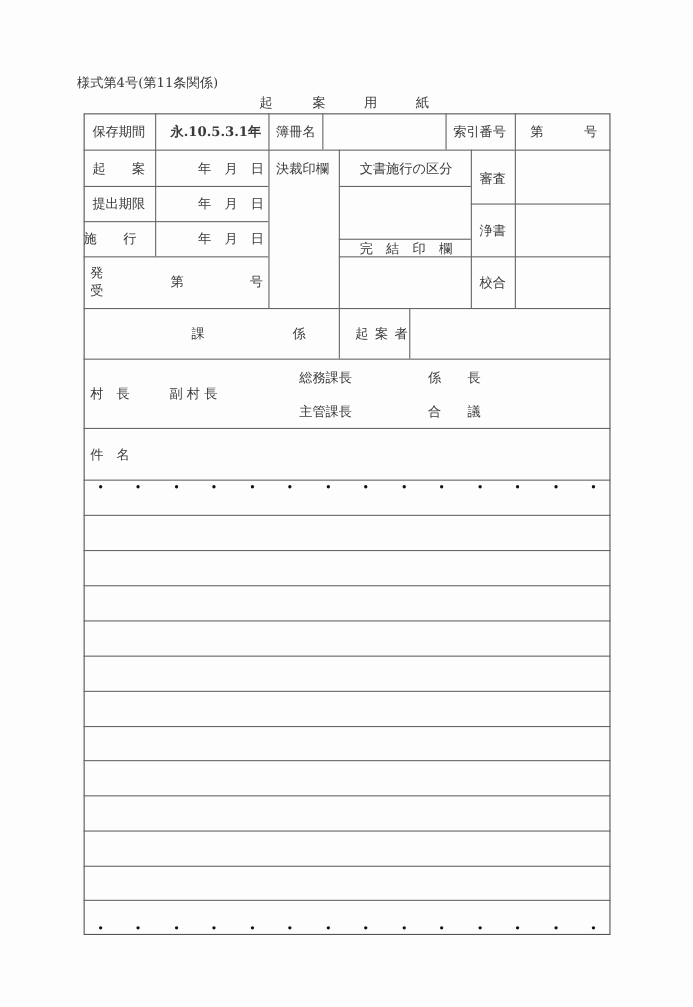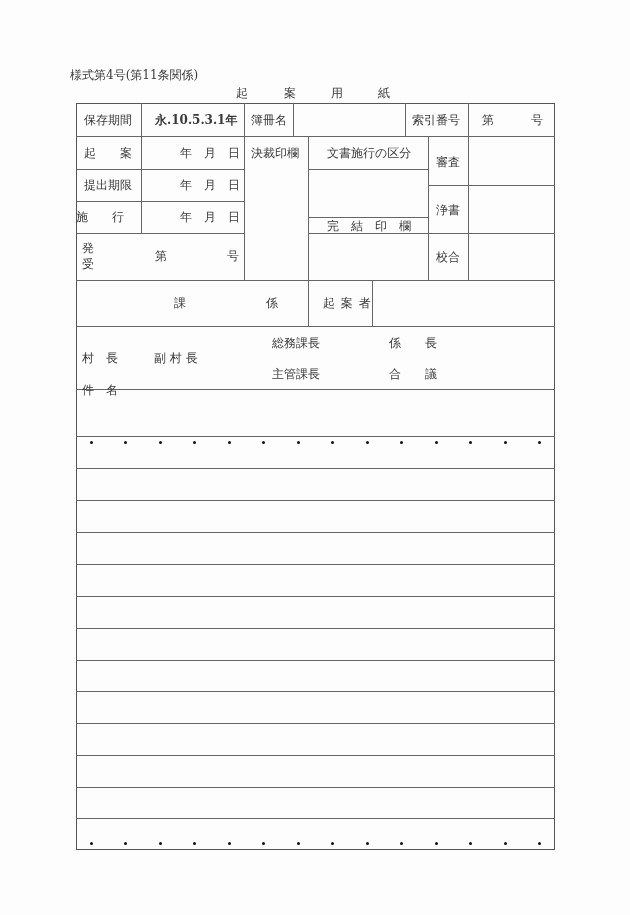--- a/index.html
+++ b/index.html
@@ -125,21 +125,21 @@
 
 <div class="cell" style="left:77px;top:327px;width:477px;height:62px;">
   <div class="txt" style="left:5px;top:24px;text-align:center;">村　長</div>
   <div class="txt" style="left:77px;top:24px;">副 村 長</div>
   <div class="txt" style="left:195px;top:9px;">総務課長</div>
   <div class="txt" style="left:312px;top:9px;">係　　長</div>
   <div class="txt" style="left:195px;top:40px;">主管課長</div>
   <div class="txt" style="left:312px;top:40px;text-align:right;">合　　議</div>
 </div>
 
-<div class="cell" style="left:77px;top:367px;width:477px;height:46px;font-family:Liberation Serif, serif;">
+<div class="cell" style="left:77px;top:390px;width:477px;height:46px;font-family:Liberation Serif, serif;">
   <div class="txt" style="left:5px;top:16px;">件　名</div>
 </div>
 
 <div class="cell" style="left:77px;top:437px;width:477px;height:412px;"></div>
 
 <div>
   <div class="dot" style="left:90px;top:441px;"></div>
   <div class="dot" style="left:124px;top:441px;"></div>
   <div class="dot" style="left:159px;top:441px;"></div>
   <div class="dot" style="left:193px;top:441px;"></div>

